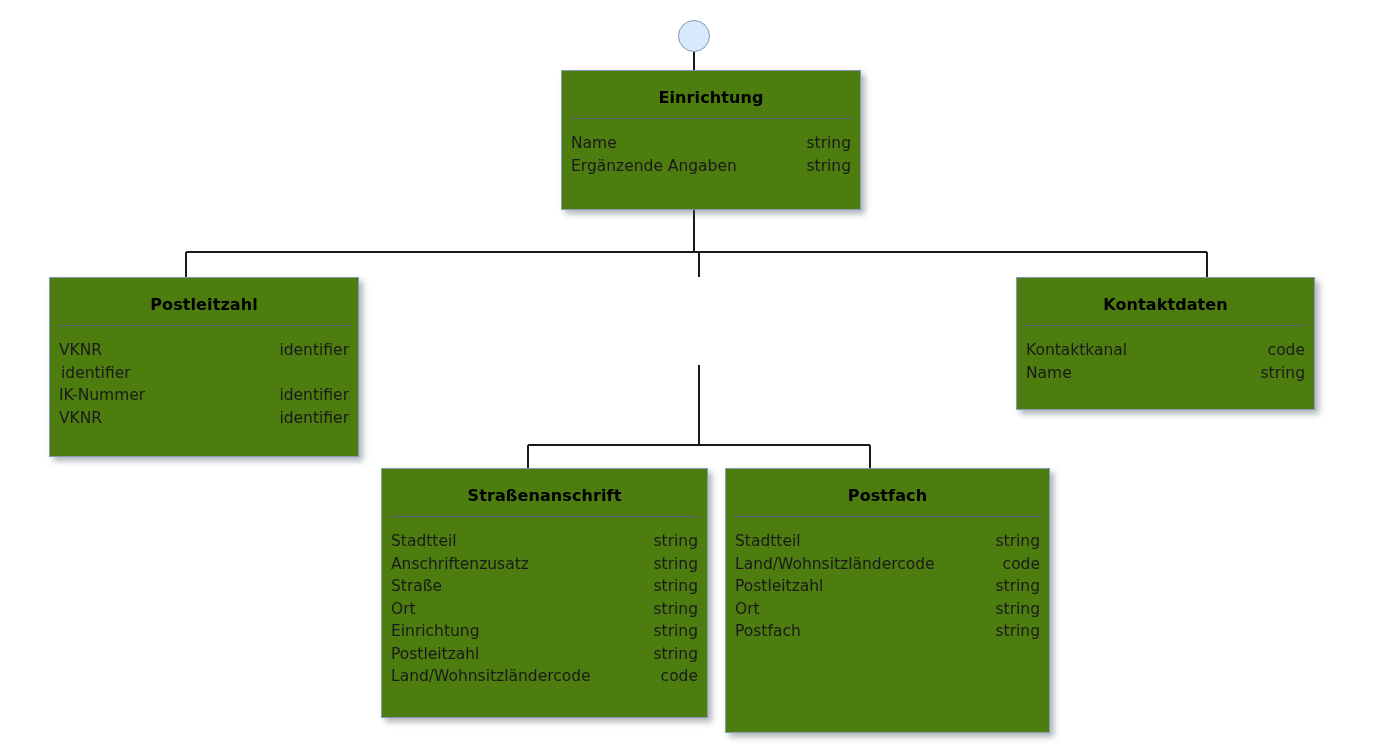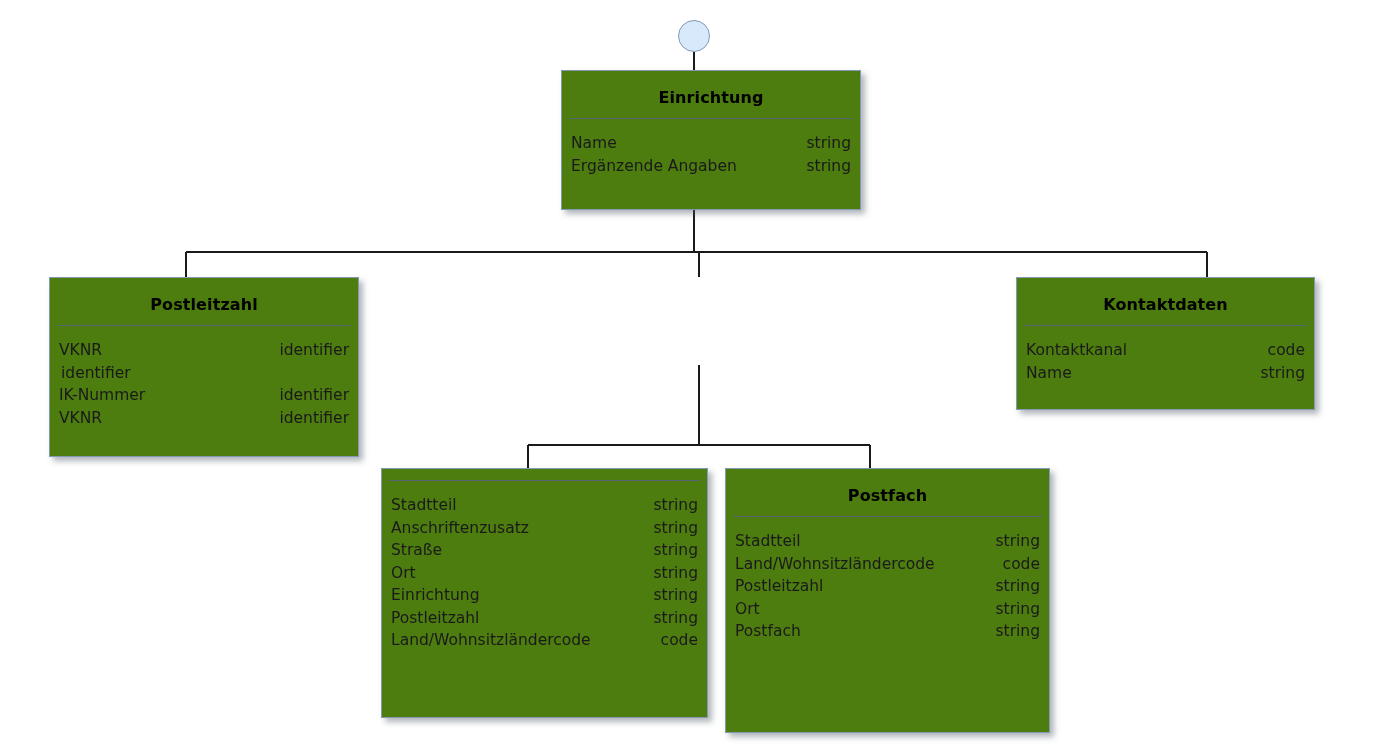--- a/index.html
+++ b/index.html
@@ -177,20 +177,21 @@
         <span class="attr-type">code</span>
       </div>
       <div class="uml-attr">
         <span class="attr-name">Name</span>
         <span class="attr-type">string</span>
       </div>
     </div>
   </div>
 
   <div class="uml-class" id="cls-strassenanschrift">
+    <div class="uml-title">Straßenanschrift</div>
     <div class="uml-divider"></div>
     <div class="uml-attrs">
       <div class="uml-attr">
         <span class="attr-name">Stadtteil</span>
         <span class="attr-type">string</span>
       </div>
       <div class="uml-attr">
         <span class="attr-name">Anschriftenzusatz</span>
         <span class="attr-type">string</span>
       </div>

